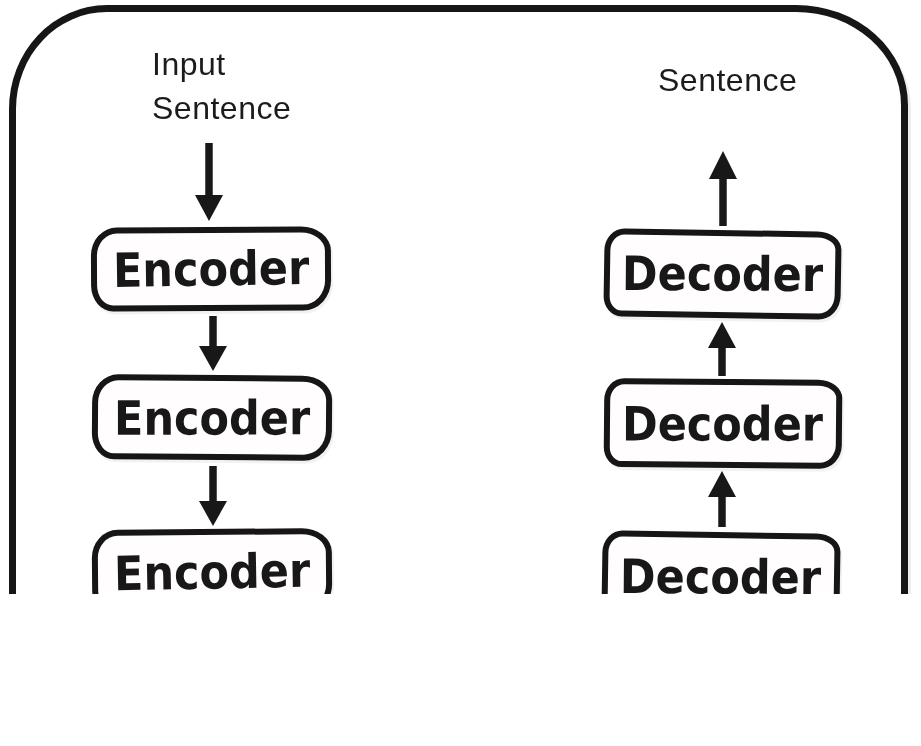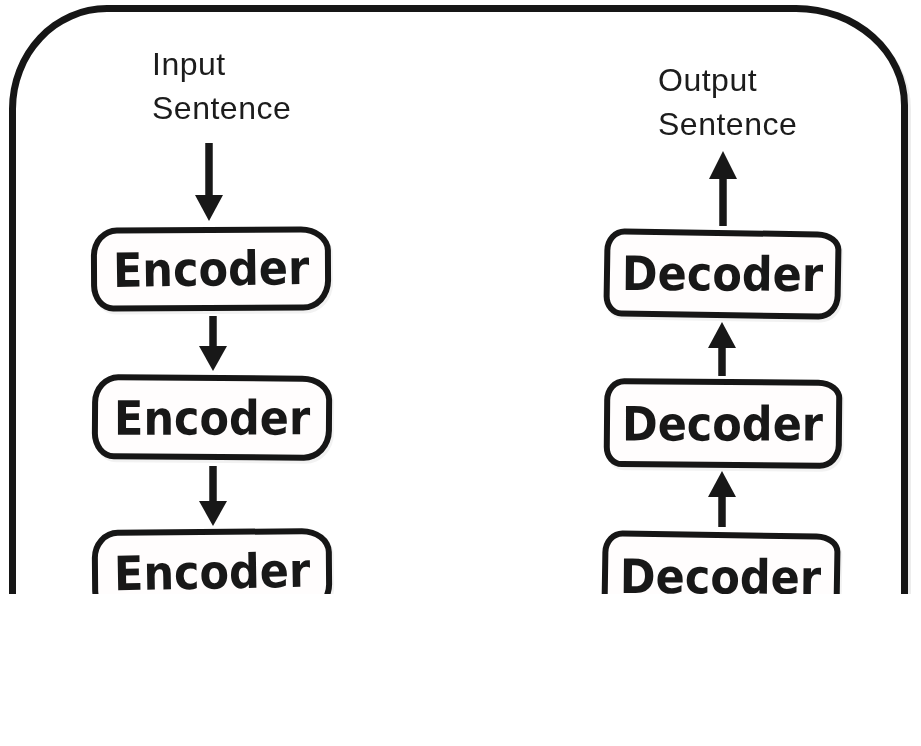--- a/index.html
+++ b/index.html
@@ -91,21 +91,20 @@
 <div class="canvas">
 
   <div class="frame"></div>
 
   <div class="col-label input">
     <div>Input</div>
     <div>Sentence</div>
   </div>
 
   <div class="col-label output">
-    <div>Output</div>
     <div>Sentence</div>
   </div>
 
   <div class="node encoder e1">
     <span>Encoder</span>
   </div>
   <div class="node encoder e2">
     <span>Encoder</span>
   </div>
   <div class="node encoder e3">

